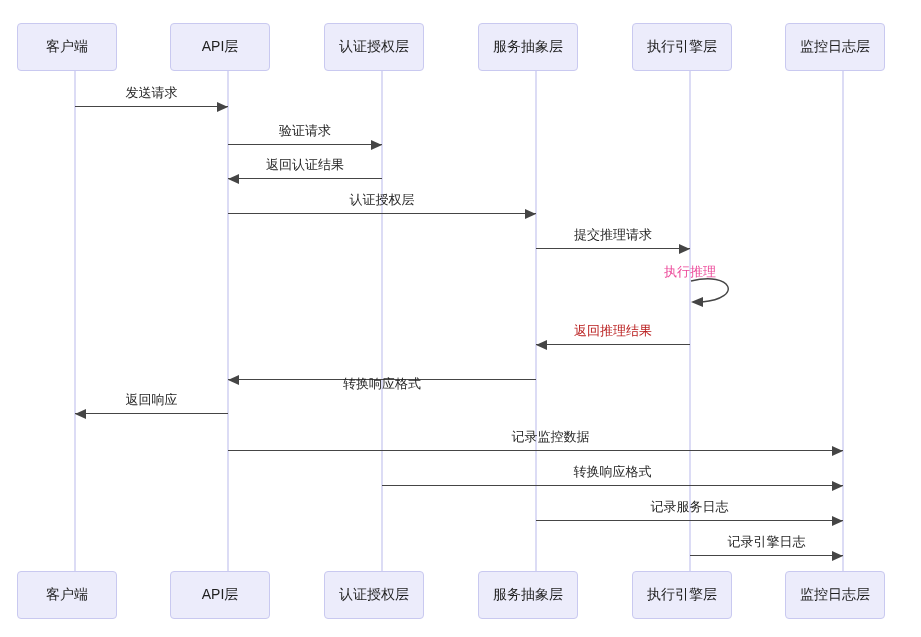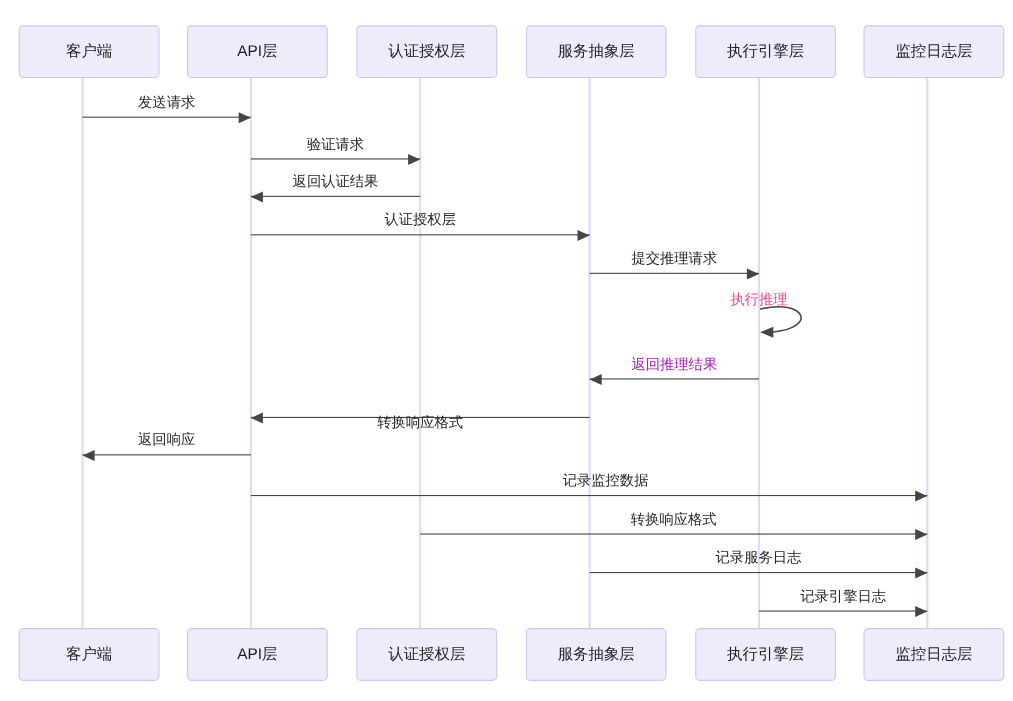--- a/index.html
+++ b/index.html
@@ -1,21 +1,21 @@
 <!DOCTYPE html>
 <html><head>
 <meta charset="utf-8">
 <style>
   html,body { margin:0; padding:0; background:#ffffff; }
   #canvas {
     position:relative; width:921px; height:637px; background:#ffffff;
     font-family:"Liberation Sans","DejaVu Sans",sans-serif; overflow:hidden;
   }
   .actor-box {
-    position:absolute; width:128px; height:48px; box-sizing:border-box;
+    position:absolute; width:100px; height:48px; box-sizing:border-box;
     border-radius:4px; display:flex; align-items:center; justify-content:center;
     font-size:14px; font-weight:400; white-space:nowrap;
   }
   .lifeline { position:absolute; width:1.5px; }
   .msg-label {
     position:absolute; font-size:13px; white-space:nowrap;
     transform:translateX(-50%); line-height:16px;
   }
   .msg-line { position:absolute; height:1.4px; }
   .arrow { position:absolute; width:0; height:0;
@@ -46,21 +46,21 @@
     <div class="arrow" style="left: 525px; top: 209px; border-left: 11px solid rgb(69, 69, 69);"></div>
     <div class="msg-line" style="left: 536px; top: 248px; width: 154px; background: rgb(69, 69, 69);"></div>
     <div class="msg-label" style="left: 613px; top: 227px; color: rgb(38, 38, 38);">提交推理请求</div>
     <div class="arrow" style="left: 679px; top: 244px; border-left: 11px solid rgb(69, 69, 69);"></div>
     <div class="msg-label" style="left: 690px; top: 264px; color: #ec4899;">执行推理</div>
     <div class="self-loop" style="left: 690px; top: 277px; width: 58px; height: 32px;"><svg width="58" height="32" viewBox="0 0 58 32">
          <path d="M 1 4 C 42 -6 54 21 12 25" fill="none" stroke="#454545" stroke-width="1.4"></path>
          <polygon points="1,25 13,20 13,30" fill="#454545"></polygon>
        </svg></div>
     <div class="msg-line" style="left: 536px; top: 344px; width: 154px; background: rgb(69, 69, 69);"></div>
-    <div class="msg-label" style="left: 613px; top: 323px; color: #a21caf;">返回推理结果</div>
+    <div class="msg-label" style="left: 613px; top: 323px; color: #b91c1c;">返回推理结果</div>
     <div class="arrow" style="left: 536px; top: 340px; border-right: 11px solid rgb(69, 69, 69);"></div>
     <div class="msg-line" style="left: 228px; top: 379px; width: 308px; background: rgb(69, 69, 69);"></div>
     <div class="msg-label" style="left: 382px; top: 358px; color: rgb(38, 38, 38); margin-top: 18px;">转换响应格式</div>
     <div class="arrow" style="left: 228px; top: 375px; border-right: 11px solid rgb(69, 69, 69);"></div>
     <div class="msg-line" style="left: 75px; top: 413px; width: 153px; background: rgb(69, 69, 69);"></div>
     <div class="msg-label" style="left: 151.5px; top: 392px; color: rgb(38, 38, 38);">返回响应</div>
     <div class="arrow" style="left: 75px; top: 409px; border-right: 11px solid rgb(69, 69, 69);"></div>
     <div class="msg-line" style="left: 228px; top: 450px; width: 615px; background: rgb(69, 69, 69);"></div>
     <div class="msg-label" style="left: 535.5px; top: 429px; color: rgb(38, 38, 38); margin-left: 15px;">记录监控数据</div>
     <div class="arrow" style="left: 832px; top: 446px; border-left: 11px solid rgb(69, 69, 69);"></div>

